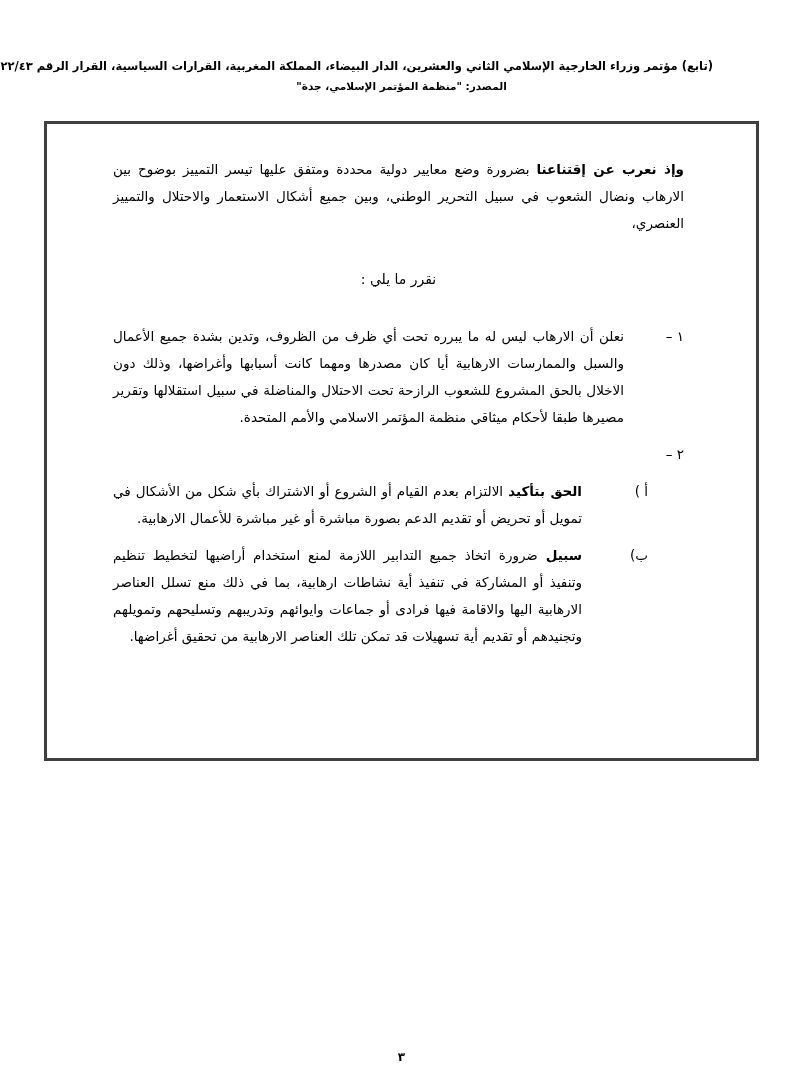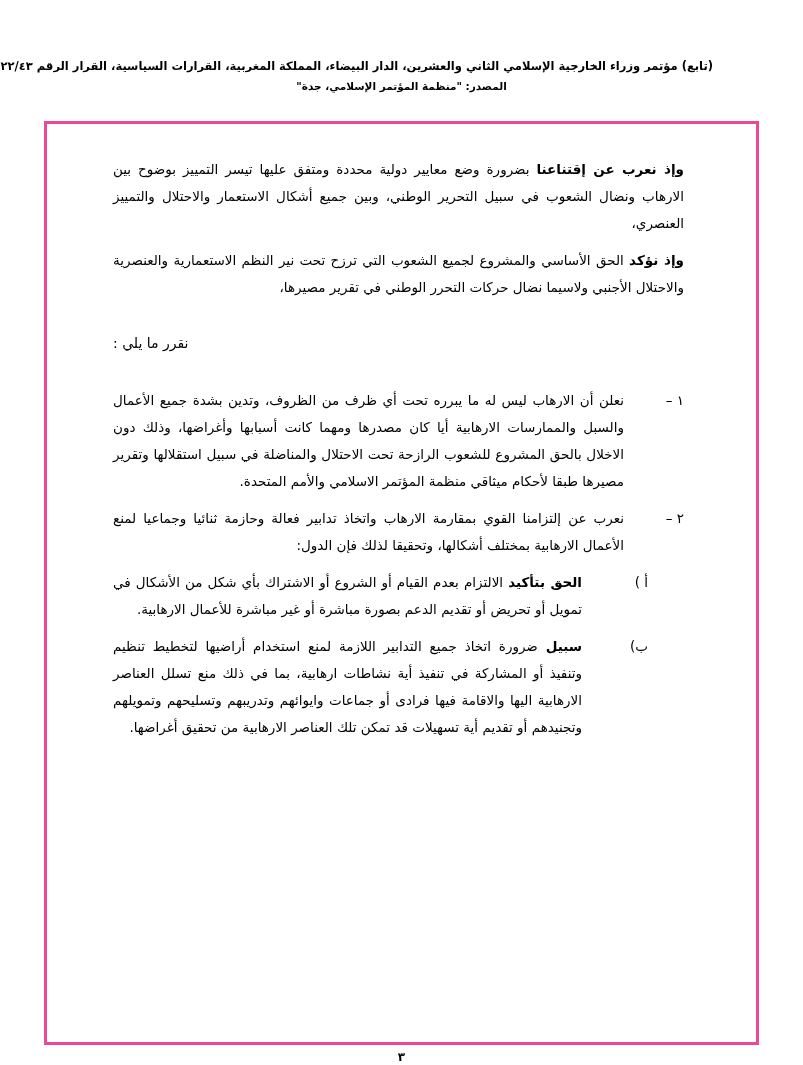--- a/index.html
+++ b/index.html
@@ -46,22 +46,22 @@
     line-height: 1.5;
     white-space: nowrap;
   }
 
   
   .frame {
     position: absolute;
     top: 121px;
     left: 44px;
     width: 715px;
-    height: 924px;
-    border: 3px solid #ec4899;
+    height: 640px;
+    border: 3px solid #404040;
     box-sizing: border-box;
     background: #ffffff;
   }
 
   .content {
     position: absolute;
     top: 32px;
     right: 72px;
     left: 66px;
     direction: rtl;
@@ -74,21 +74,21 @@
     margin-bottom: 10px;
     text-align: justify;
     text-justify: inter-word;
   }
   .para .lead {
     font-weight: bold;
     letter-spacing: 1px;
   }
 
   .center-line {
-    text-align: left;
+    text-align: center;
     margin-top: 28px;
     margin-bottom: 30px;
     font-size: 14px;
     letter-spacing: 2px;
   }
 
   
   .item {
     display: flex;
     flex-direction: row;
@@ -163,38 +163,32 @@
     <div class="hdr-line2">المصدر:  "منظمة المؤتمر الإسلامي، جدة"</div>
   </div>
 
   <div class="frame">
     <div class="content">
 
       <div class="para">
         <span class="lead">وإذ نعرب عن إقتناعنا</span><span> بضرورة وضع معايير دولية محددة ومتفق عليها تيسر التمييز بوضوح بين الارهاب ونضال الشعوب في سبيل التحرير الوطني، وبين جميع أشكال الاستعمار والاحتلال والتمييز العنصري،</span>
       </div>
 
-      <div class="para">
-        <span class="lead">وإذ نؤكد</span><span> الحق الأساسي والمشروع لجميع الشعوب التي ترزح تحت نير النظم الاستعمارية والعنصرية والاحتلال الأجنبي ولاسيما نضال حركات التحرر الوطني في تقرير مصيرها،</span>
-      </div>
 
       <div class="center-line">نقرر ما يلي :</div>
 
       <div class="item">
         <div class="item-num">١ –</div>
         <div class="item-body">
           <span class="lead">نعلن</span><span> أن الارهاب ليس له ما يبرره تحت أي ظرف من الظروف، وتدين بشدة جميع الأعمال والسبل والممارسات الارهابية أيا كان مصدرها ومهما كانت أسبابها وأغراضها، وذلك دون الاخلال بالحق المشروع للشعوب الرازحة تحت الاحتلال والمناضلة في سبيل استقلالها وتقرير مصيرها طبقا لأحكام ميثاقي منظمة المؤتمر الاسلامي والأمم المتحدة.</span>
         </div>
       </div>
 
       <div class="item">
         <div class="item-num">٢ –</div>
-        <div class="item-body">
-          <span class="lead">نعرب عن إلتزامنا</span><span> القوي بمقارمة الارهاب واتخاذ تدابير فعالة وحازمة ثنائيا وجماعيا لمنع الأعمال الارهابية بمختلف أشكالها، وتحقيقا لذلك فإن الدول:</span>
-        </div>
       </div>
 
       <div class="subitem">
         <div class="subitem-label">أ )</div>
         <div class="subitem-body">
           <span class="lead">الحق بتأكيد</span><span> الالتزام بعدم القيام أو الشروع أو الاشتراك بأي شكل من الأشكال في تمويل أو تحريض أو تقديم الدعم بصورة مباشرة أو غير مباشرة للأعمال الارهابية.</span>
         </div>
       </div>
 
       <div class="subitem">

